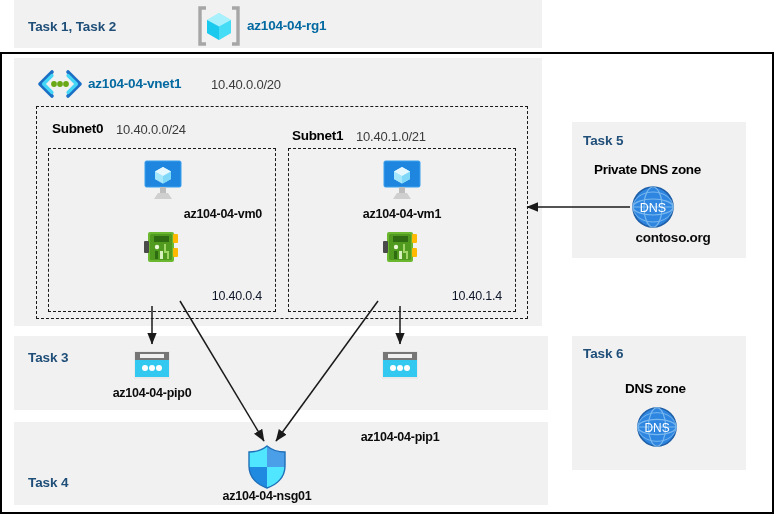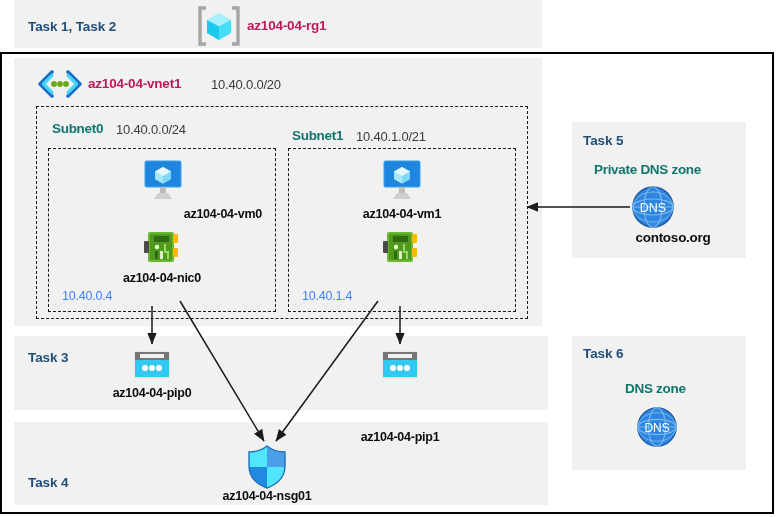--- a/index.html
+++ b/index.html
@@ -60,21 +60,21 @@
   .task-label {
     position: absolute;
     color: #1f4e79;
     font-weight: bold;
     font-size: 13.5px;
     letter-spacing: -0.1px;
     white-space: nowrap;
   }
   .res-name {
     position: absolute;
-    color: #be185d;
+    color: #0369a1;
     font-weight: bold;
     font-size: 13.5px;
     white-space: nowrap;
     letter-spacing: -0.2px;
     text-align: center;
   }
   .res-sub {
     position: absolute;
     color: #3b3b3b;
     font-weight: normal;
@@ -86,30 +86,30 @@
     position: absolute;
     color: #0b0b0b;
     font-weight: bold;
     font-size: 12.5px;
     white-space: nowrap;
     text-align: center;
     letter-spacing: -0.25px;
   }
   .node-ip {
     position: absolute;
-    color: #3b82f6;
+    color: #0f172a;
     font-weight: normal;
     font-size: 12.5px;
     white-space: nowrap;
-    text-align: left;
+    text-align: right;
     letter-spacing: -0.2px;
   }
   .heading-bold {
     position: absolute;
-    color: #0f766e;
+    color: #000000;
     font-weight: bold;
     font-size: 13.5px;
     white-space: nowrap;
     letter-spacing: -0.3px;
   }
 
   
   #arrows {
     position: absolute;
     left: 0; top: 0;
@@ -188,21 +188,20 @@
     <rect x="7" y="5" width="22" height="26" rx="1.5" fill="#4f9a1f"></rect>
     <rect x="1" y="12" width="5" height="12" rx="1" fill="#4a4a4a"></rect>
     <rect x="30" y="5" width="5" height="9" rx="1" fill="#ffb900"></rect>
     <rect x="30" y="19" width="5" height="9" rx="1" fill="#ffb900"></rect>
     <rect x="11" y="7" width="15" height="6" fill="#2f6b10"></rect>
     <circle cx="14" cy="18" r="2.2" fill="#e9f7d6"></circle>
     <rect x="12" y="22" width="3" height="8" fill="#2f6b10"></rect>
     <rect x="17" y="22" width="3" height="8" fill="#d9f0c0"></rect>
     <path d="M22 15 L22 23 L25 23 L25 30" fill="none" stroke="#9fd665" stroke-width="2"></path>
   </svg>
-  <div class="node-name" style="left:62px; top:271px; width:200px;">az104-04-nic0</div>
   <div class="node-ip" style="left:62px; top:289px; width:200px;">10.40.0.4</div>
 
   <div class="heading-bold" style="left:292px; top:128px;">Subnet1</div>
   <div class="res-sub" style="left:356px; top:129px;">10.40.1.0/21</div>
 
   <svg class="icon" style="left:379px; top:158px;" width="46" height="44" viewBox="0 0 46 44">
     <rect x="5" y="3" width="36" height="26" rx="1.5" fill="#1f86e0"></rect>
     <rect x="5" y="3" width="36" height="26" rx="1.5" fill="none" stroke="#3aa0ee" stroke-width="1"></rect>
     <polygon points="23,9 31,13.5 31,21 23,25.5 15,21 15,13.5" fill="#bfefff"></polygon>
     <polygon points="23,9 31,13.5 23,18 15,13.5" fill="#e6f8ff"></polygon>

